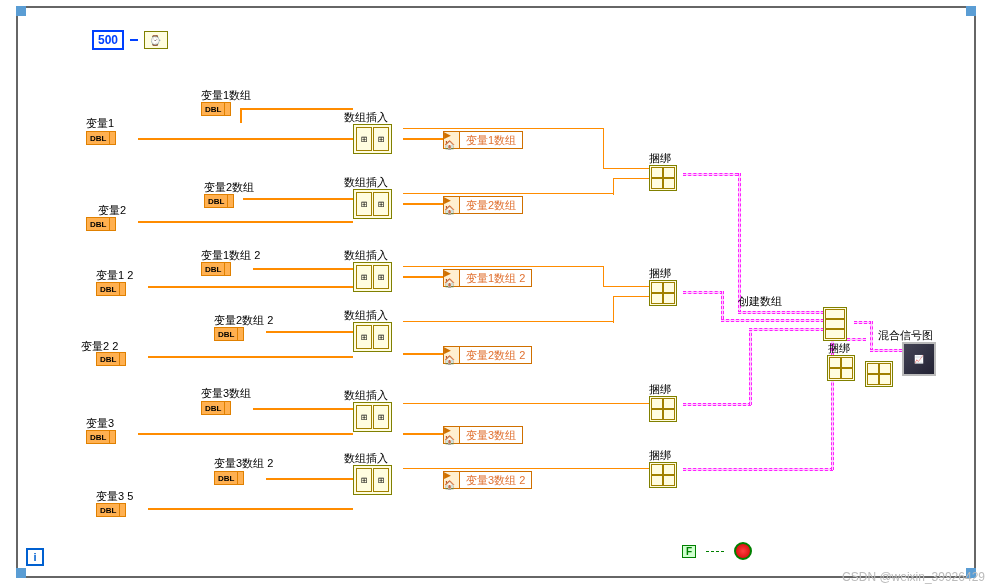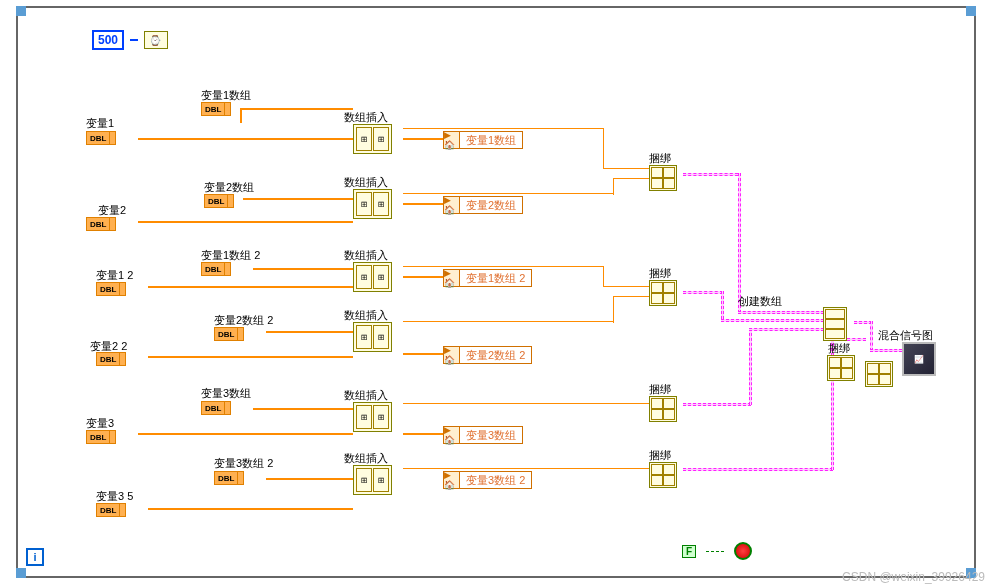--- a/index.html
+++ b/index.html
@@ -164,21 +164,21 @@
     <div class="label" style="left:326px;top:240px">数组插入</div>
     <div class="node" style="left:335px;top:254px">
         <div class="cell">⊞</div>
         <div class="cell">⊞</div>
       </div>
     <div class="local-var" style="left:425px;top:261px">
         <span class="head">▶🏠</span>
         <span class="txt">变量1数组 2</span>
       </div>
 
-    <div class="label" style="left:72px;top:331px">变量2 2</div>
+    <div class="label" style="left:63px;top:331px">变量2 2</div>
     <div class="dbl" style="left:78px;top:344px">
         <span class="t">DBL</span>
         <span class="arr"></span>
       </div>
     <div class="label" style="left:196px;top:305px">变量2数组 2</div>
     <div class="dbl" style="left:196px;top:319px">
         <span class="t">DBL</span>
         <span class="arr"></span>
       </div>
     <div class="label" style="left:326px;top:300px">数组插入</div>

